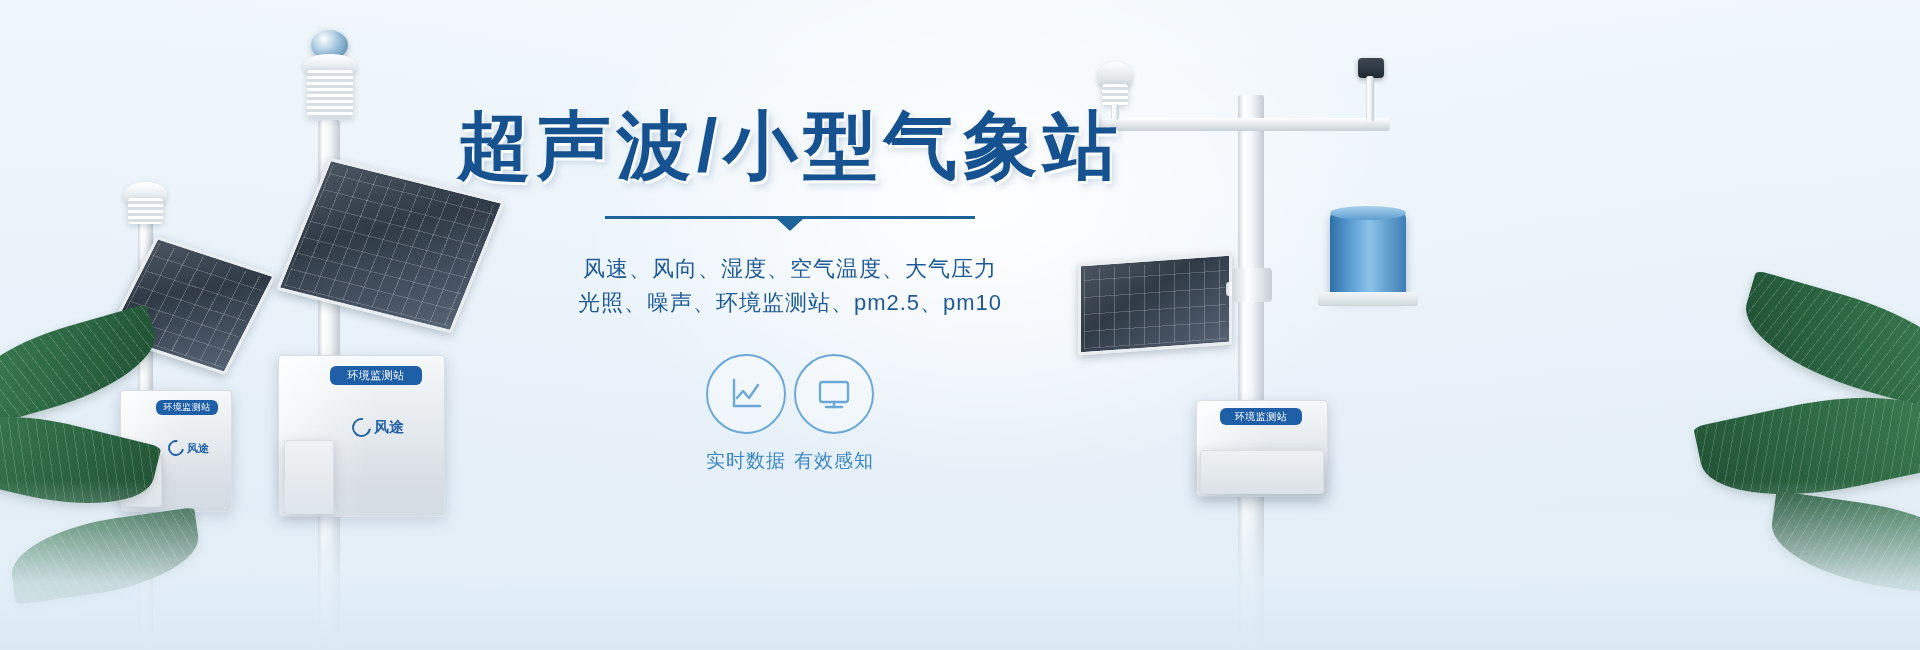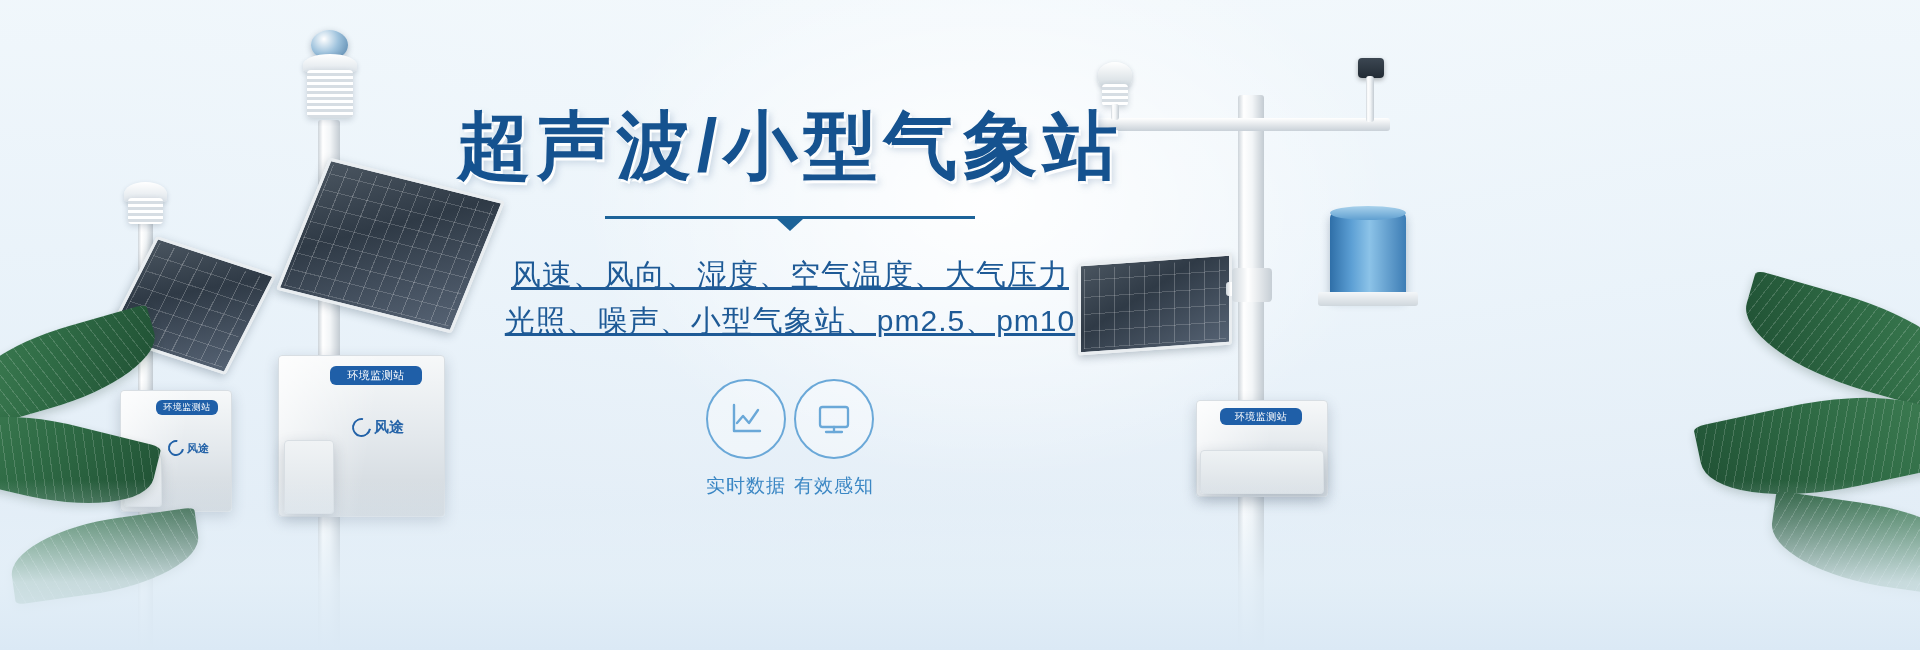--- a/index.html
+++ b/index.html
@@ -65,21 +65,21 @@
   .headline{
     font-size:74px;font-weight:700;color:#15528f;letter-spacing:6px;line-height:1.08;
     text-shadow:2px 3px 0 rgba(255,255,255,.95), 4px 5px 7px rgba(120,150,180,.35);
     white-space:nowrap;margin:10px;
   }
   .divider{position:relative;width:370px;margin:30px auto 0;height:14px;}
   .divider .bar{position:absolute;left:0;right:0;top:0;height:3px;background:#1c6399;}
   .divider .tri{position:absolute;left:50%;top:3px;transform:translateX(-50%);
     width:0;height:0;border-left:13px solid transparent;border-right:13px solid transparent;border-top:12px solid #1c6399;}
   .sub{margin-top:22px;}
-  .sub-line{font-size:30px;color:#1e5a96;letter-spacing:1px;line-height:1.55;white-space:nowrap;text-decoration:underline;}
+  .sub-line{font-size:22px;color:#1e5a96;letter-spacing:1px;line-height:1.55;white-space:nowrap;}
 
   .features{display:flex;justify-content:center;margin-top:34px;}
   .feature{width:88px;display:flex;flex-direction:column;align-items:center;}
   .f-circle{width:76px;height:76px;border-radius:50%;border:2px solid #6aa8d8;
     display:flex;align-items:center;justify-content:center;background:rgba(255,255,255,.35);}
   .f-label{margin-top:14px;font-size:19px;color:#3b87c4;letter-spacing:1px;white-space:nowrap;}
   svg{display:block;}
 </style>
 </head>
 <body>
@@ -179,21 +179,21 @@
 
     <h1 class="headline">超声波/小型气象站</h1>
 
     <div class="divider">
       <div class="bar"></div>
       <div class="tri"></div>
     </div>
 
     <div class="sub">
       <div class="sub-line">风速、风向、湿度、空气温度、大气压力</div>
-      <div class="sub-line">光照、噪声、小型气象站、pm2.5、pm10</div>
+      <div class="sub-line">光照、噪声、环境监测站、pm2.5、pm10</div>
     </div>
 
     <div class="features">
 
       <div class="feature">
         <div class="f-circle">
           <svg width="40" height="40" viewBox="0 0 40 40">
             <path d="M8 6 L8 32 L34 32" fill="none" stroke="#6aa8d8" stroke-width="2.4" stroke-linecap="round" stroke-linejoin="round"></path>
             <path d="M11 24 L17 17 L23 24 L32 11" fill="none" stroke="#6aa8d8" stroke-width="2.4" stroke-linecap="round" stroke-linejoin="round"></path>
           </svg>

